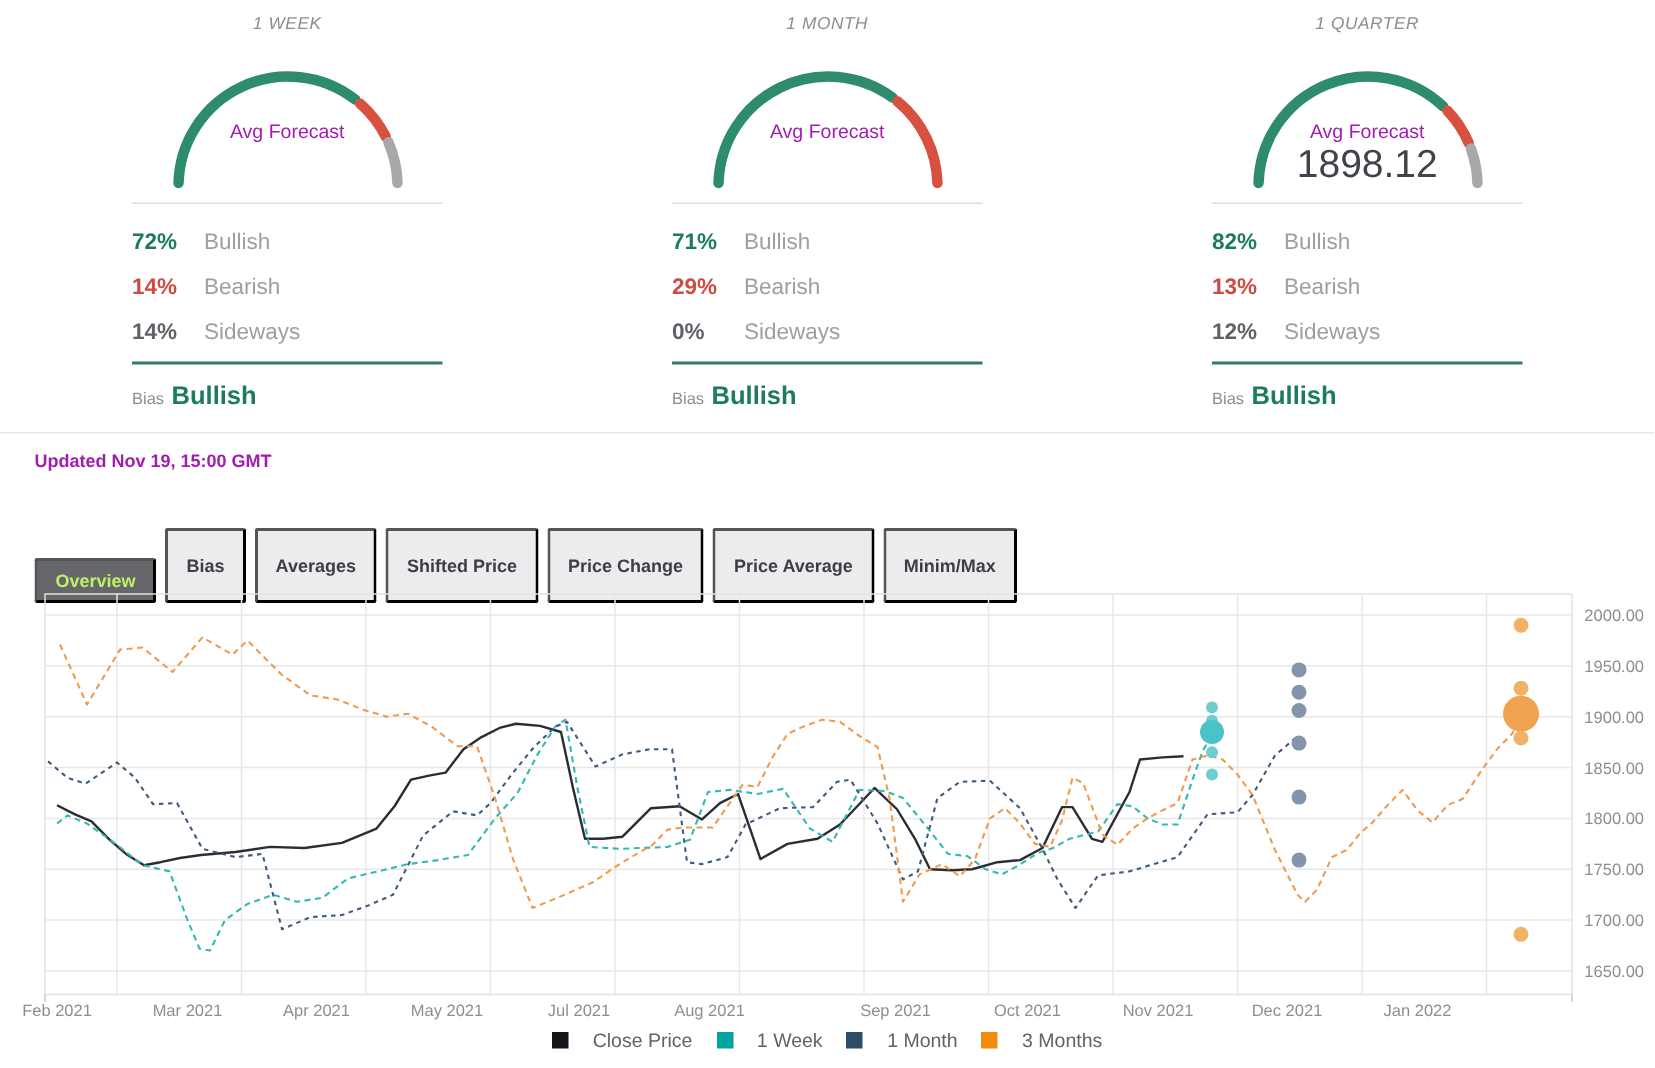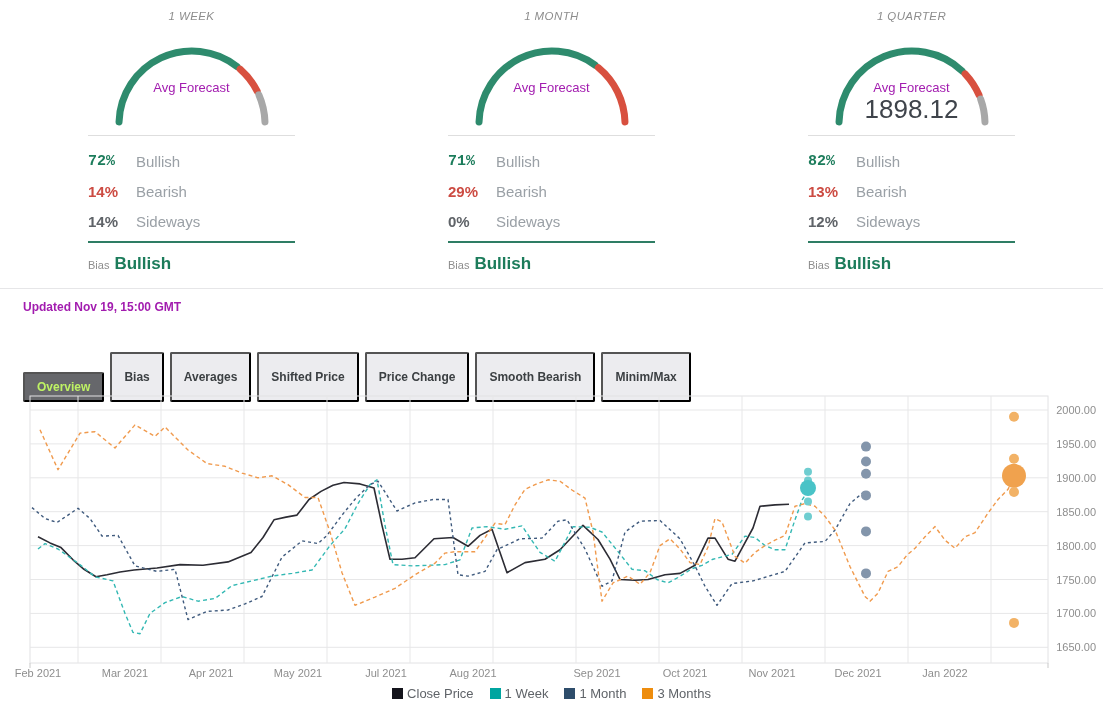--- a/index.html
+++ b/index.html
@@ -11,39 +11,39 @@
   .card{width:207px;}
   .card-title{text-align:center;font-style:italic;font-size:11.5px;color:#8d8d8d;letter-spacing:.4px;margin-bottom:5px;}
   .gauge-wrap{position:relative;width:200px;height:102px;margin:0 auto;}
   .gauge-wrap svg{position:absolute;left:0;top:0;}
   .gauge-label{position:absolute;left:0;right:0;top:53px;text-align:center;font-size:13px;color:#a21caf;}
   .gauge-value{position:absolute;left:0;right:0;top:67px;text-align:center;font-size:26px;color:#3f444b;}
   .card-sep{border-top:1px solid #dedede;margin-top:6px;}
   .stats{margin-top:10px;}
   .stat-row{display:flex;align-items:center;height:30px;font-size:15px;}
   .stat-pct{width:48px;font-weight:bold;}
-  .pct-bull{color:#1c7c5b;font-family:Liberation Mono, monospace;}
+  .pct-bull{color:#1c7c5b;}
   .pct-bear{color:#cc4b42;}
   .pct-side{color:#5f6368;}
   .stat-label{color:#9aa0a6;}
   .green-rule{border-bottom:2px solid #2e7d64;margin-top:5px;}
   .bias-row{margin-top:11px;}
   .bias-label{font-size:11px;color:#8d8d8d;margin-right:5px;}
   .bias-value{font-size:17px;font-weight:bold;color:#1c7c5b;}
 
   .page-divider{position:absolute;top:288px;left:0;right:0;border-top:1px solid #e6e6e8;}
   .updated{position:absolute;top:300px;left:23px;font-size:12px;color:#a21caf;font-weight:bold;}
 
   .tabs{position:absolute;top:352px;left:23px;display:flex;gap:6px;}
   .tab{font-size:12px;font-weight:bold;padding:6px 12px;background:#ececef;color:#3c4043;border-radius:2px;cursor:pointer;white-space:nowrap;}
   .tab.active{background:#66676b;color:#bef264;margin-top:20px;}
 
   #chart-svg{position:absolute;top:390px;left:0;}
   .legend{position:absolute;top:686px;left:0;right:0;display:flex;justify-content:center;align-items:center;gap:16px;font-size:13px;color:#5f6368;}
-  .legend-item{display:flex;align-items:center;gap:4px;cursor:pointer;}
+  .legend-item{display:flex;align-items:center;gap:16px;cursor:pointer;}
   .legend-swatch{width:11px;height:11px;display:inline-block;}
 </style>
 </head>
 <body>
 
 <div class="page">
 
   <div class="cards">
 
     <div class="card">
@@ -143,21 +143,21 @@
 
   <div class="page-divider"></div>
   <div class="updated">Updated Nov 19, 15:00 GMT</div>
 
   <div class="tabs">
     <button class="tab active">Overview</button>
     <button class="tab">Bias</button>
     <button class="tab">Averages</button>
     <button class="tab">Shifted Price</button>
     <button class="tab">Price Change</button>
-    <button class="tab">Smooth Bearish</button>
+    <button class="tab">Price Average</button>
     <button class="tab">Minim/Max</button>
   </div>
 
   <svg id="chart-svg" width="1103" height="296">
       <g>
         <rect x="30" y="6" width="1018" height="267" fill="none" stroke="#e2e2e4" stroke-width="1"></rect>
         <line x1="78" y1="6" x2="78" y2="273" stroke="#e7e7e8" stroke-width="1"></line>
         <line x1="161" y1="6" x2="161" y2="273" stroke="#e7e7e8" stroke-width="1"></line>
         <line x1="244" y1="6" x2="244" y2="273" stroke="#e7e7e8" stroke-width="1"></line>
         <line x1="327" y1="6" x2="327" y2="273" stroke="#e7e7e8" stroke-width="1"></line>

